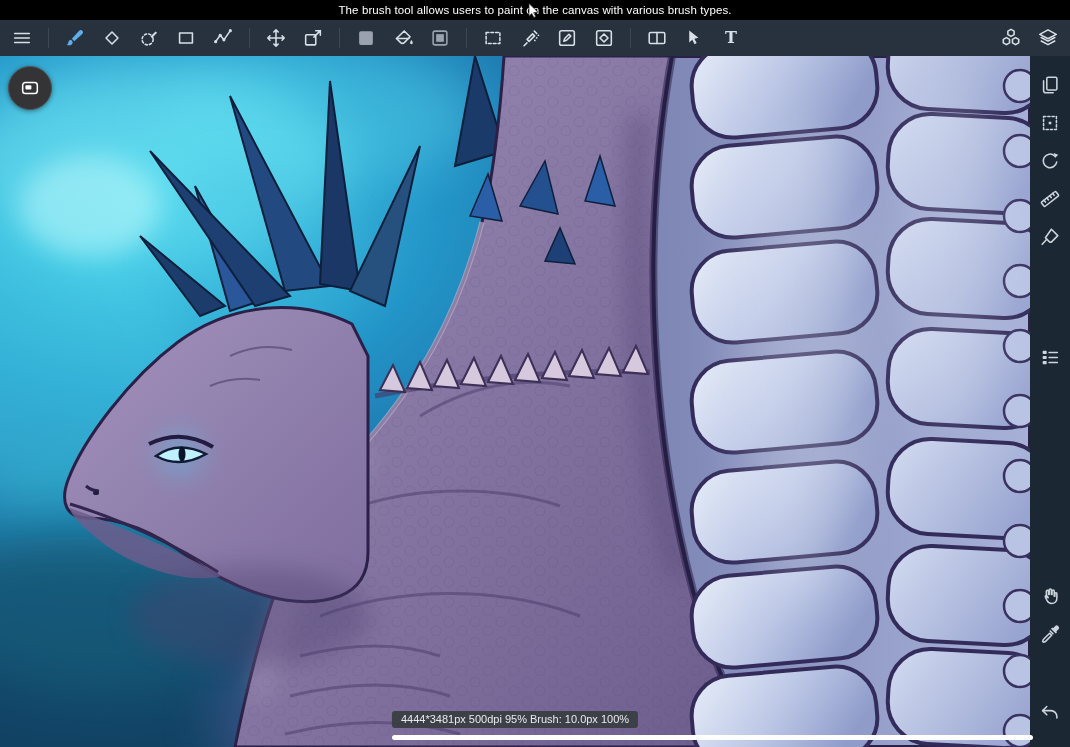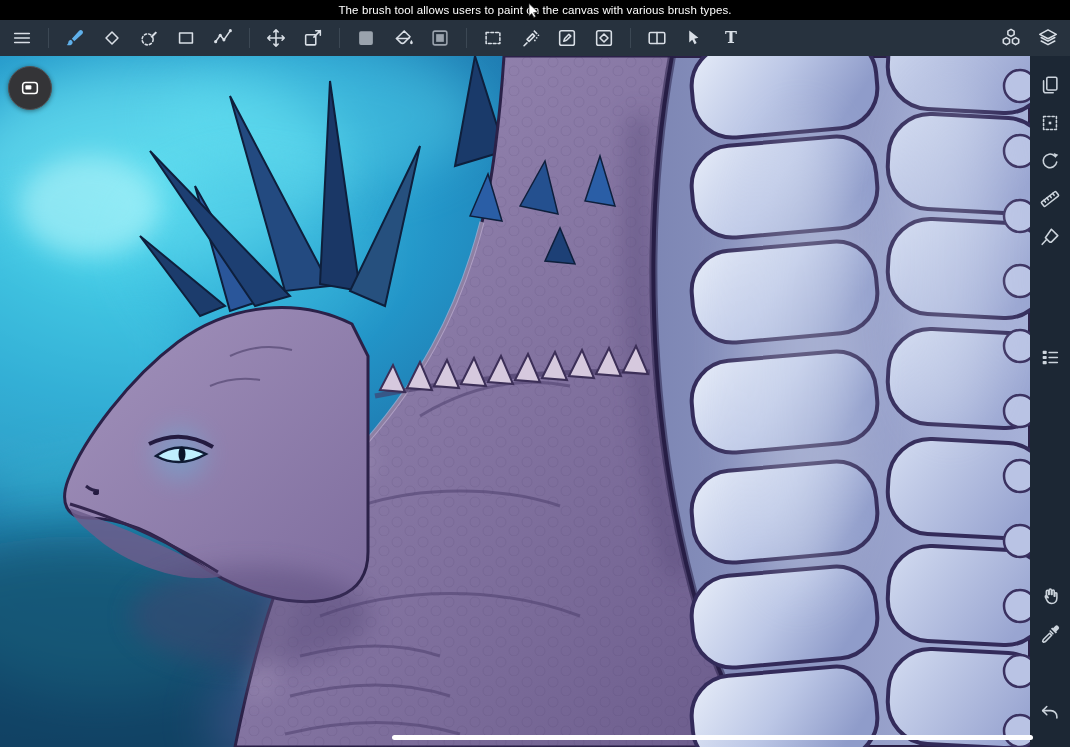--- a/index.html
+++ b/index.html
@@ -450,16 +450,19 @@
 
     <div class="sbtn">
       <svg class="ic" viewBox="0 0 24 24">
         <path d="M8.5 6L4 10.5 8.5 15"></path>
           <path d="M4 10.5h9a6.5 6.5 0 016.5 6.5v1.5"></path>
       </svg>
     </div>
     <div class="sbottom-pad"></div>
   </div>
 
+  <div class="status-pill">
+    <span>4444*3481px 500dpi 95% Brush: 10.0px 100%</span>
+  </div>
 
   <div class="hscroll"></div>
 
 </div>
 
 </body></html>

